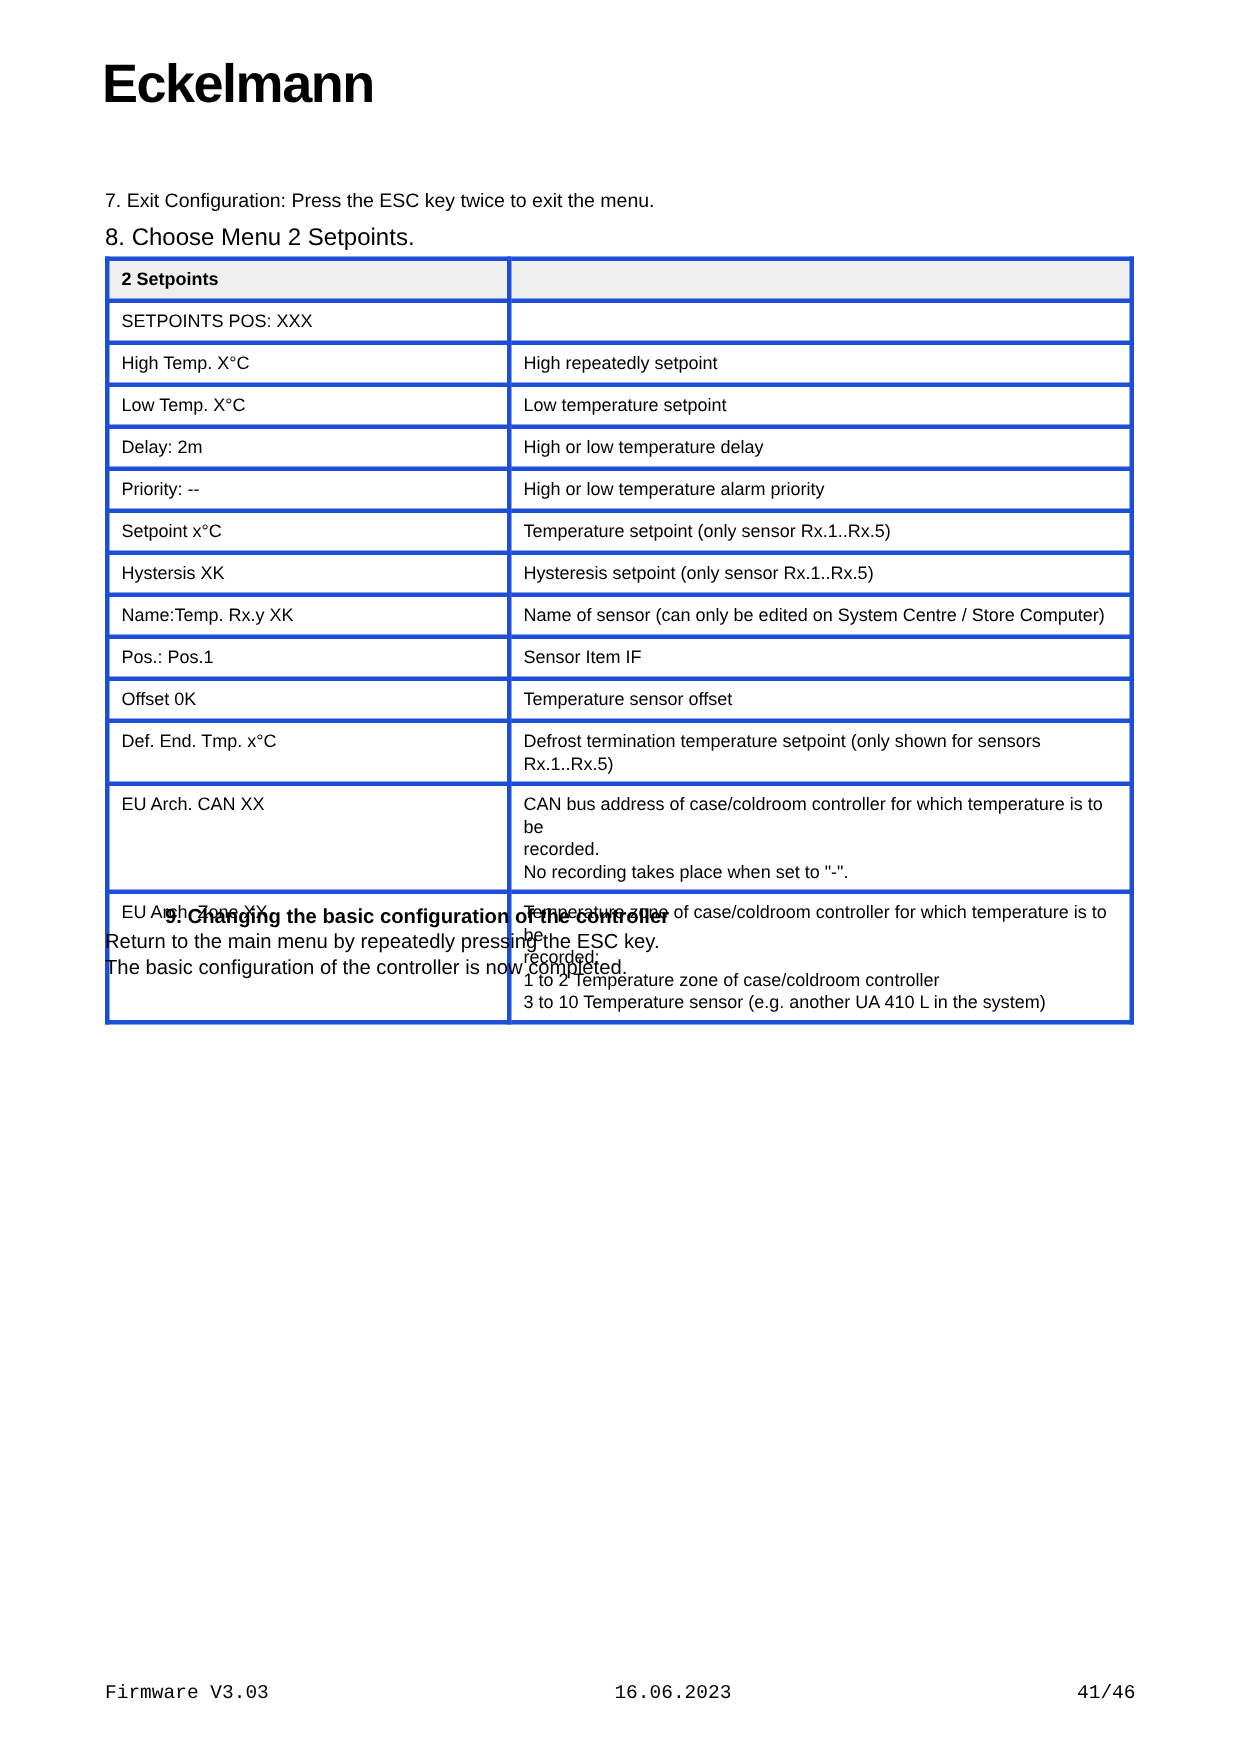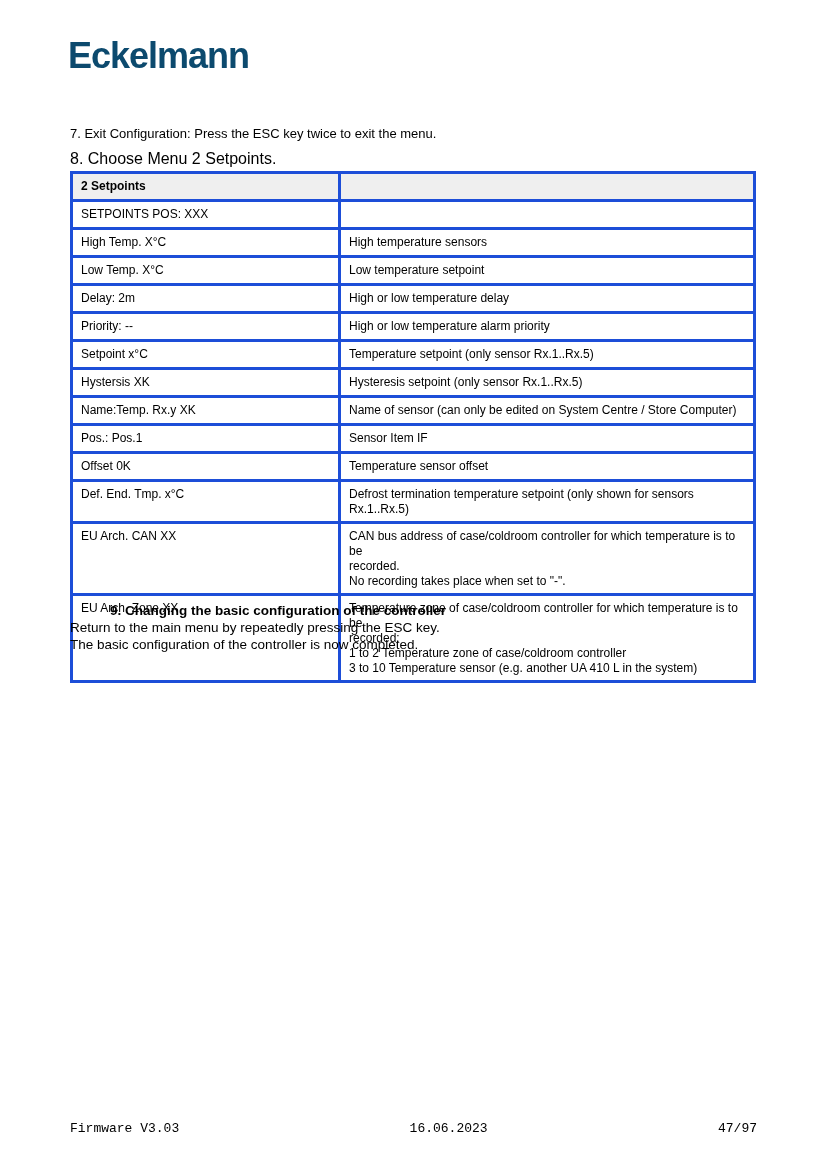--- a/index.html
+++ b/index.html
@@ -93,21 +93,21 @@
     line-height: 16px;
     font-family: Liberation Mono, monospace;
   }
   b { font-weight: normal; }
 </style>
 </head>
 <body>
 
 <div class="page">
 
-  <div class="logo" style="color: #0c4a6e;">Eckelmann</div>
+  <div class="logo" style="color: #000000;">Eckelmann</div>
 
   <p class="step7"><b>7. Exit Configuration</b><span>: Press the </span><b>ESC</b><span> key twice to exit the menu.</span></p>
 
   <p class="step8"><b>8.</b><span> Choose </span><b>Menu 2 Setpoint</b><span>s.</span></p>
 
   <table class="setpoints-table">
     <colgroup>
       <col style="width:268px">
       <col>
     </colgroup>
@@ -117,21 +117,21 @@
         <th></th>
       </tr>
     </thead>
     <tbody>
         <tr>
           <td>SETPOINTS POS: XXX</td>
           <td></td>
         </tr>
         <tr>
           <td>High Temp. X°C</td>
-          <td>High temperature sensors</td>
+          <td>High repeatedly setpoint</td>
         </tr>
         <tr>
           <td>Low Temp. X°C</td>
           <td>Low temperature setpoint</td>
         </tr>
         <tr>
           <td>Delay: 2m</td>
           <td>High or low temperature delay</td>
         </tr>
         <tr>
@@ -180,16 +180,16 @@
 
   <div class="step9">
     <div class="heading">9. Changing the basic configuration of the controller</div>
     <div><span>Return to the main menu by repeatedly pressing the </span><b>ESC</b><span> key.</span></div>
     <div>The basic configuration of the controller is now completed.</div>
   </div>
 
   <div class="footer">
     <span>Firmware V3.03</span>
     <span>16.06.2023</span>
-    <span>47/97</span>
+    <span>41/46</span>
   </div>
 
 </div>
 
 </body></html>

